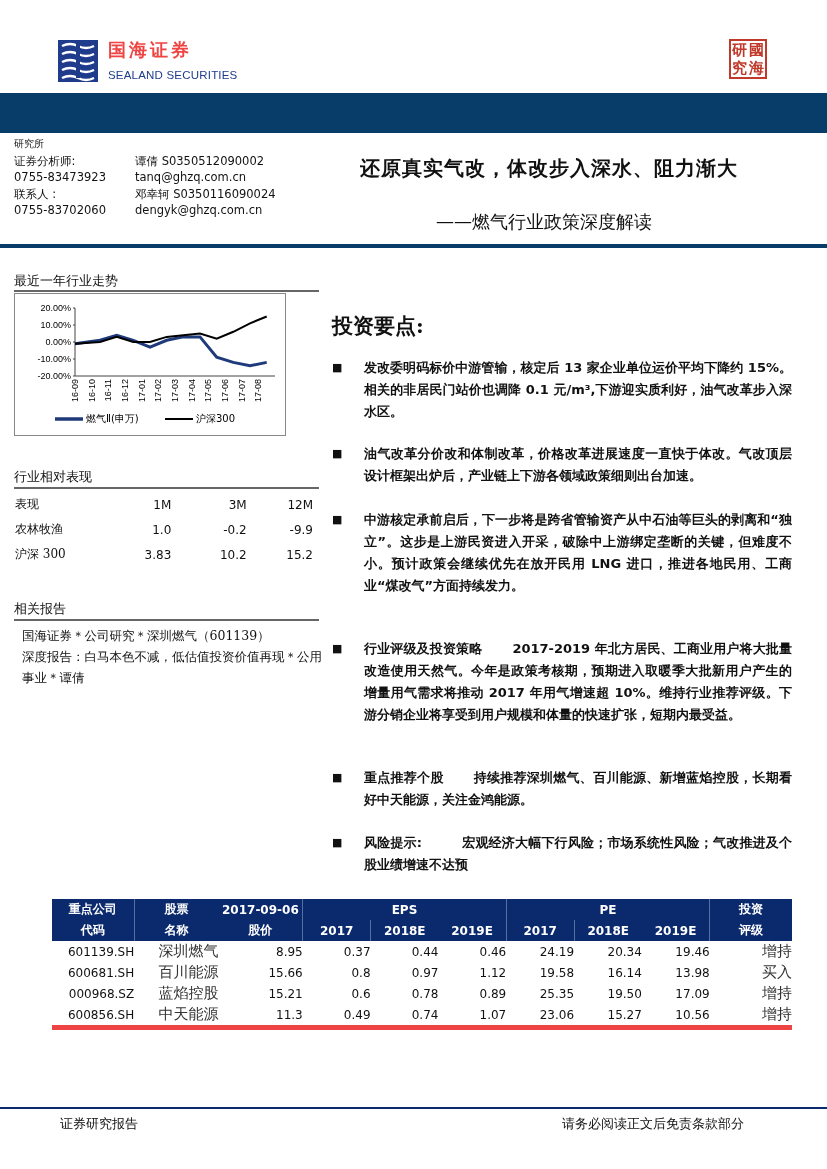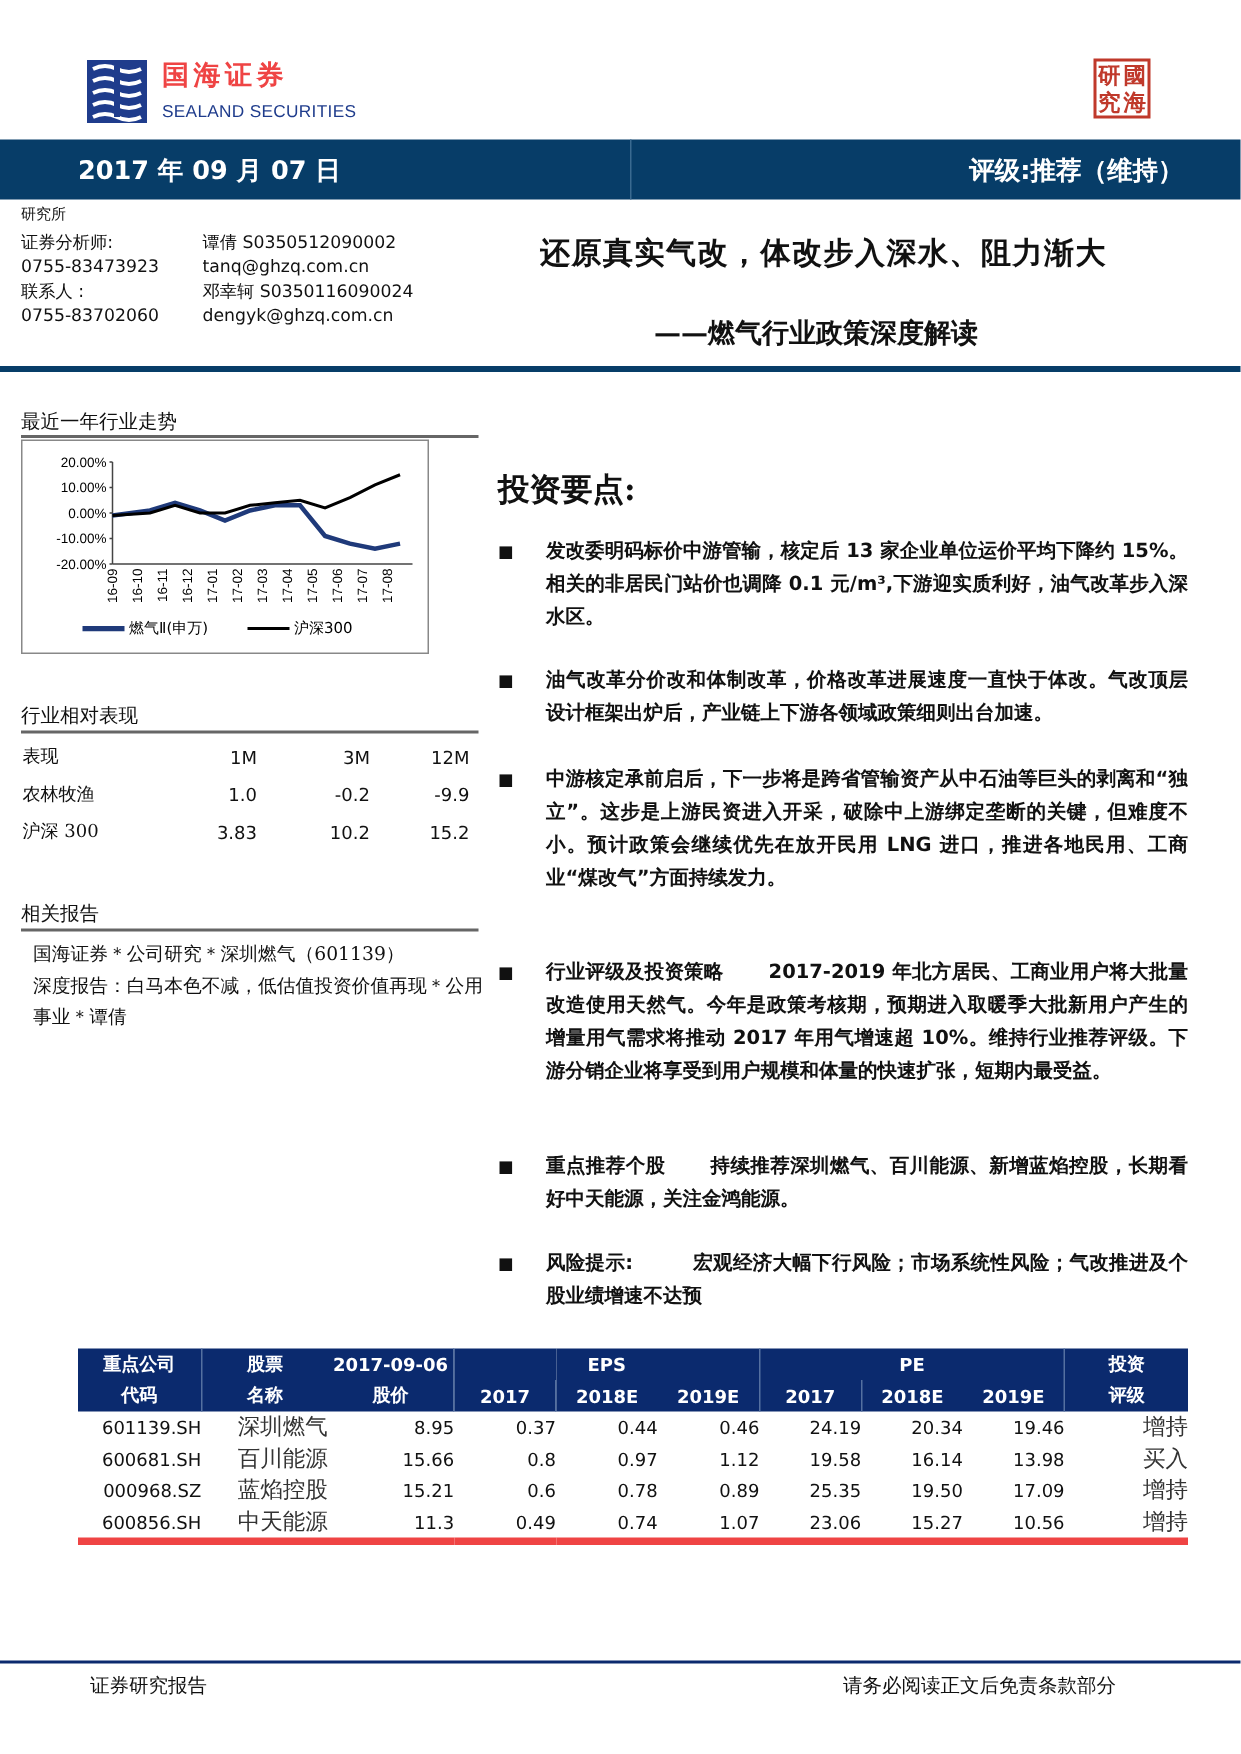--- a/index.html
+++ b/index.html
@@ -23,21 +23,21 @@
   .band .c2 { justify-content:center; border-right:1px solid #3a6a90; }
   .band .c3 { justify-content:flex-end; padding-right:38px; }
 
   
   .analyst { left:14px; top:136px; width:320px; font-size:11.5px; line-height:16.5px; }
   .analyst .row { display:flex; }
   .analyst .row span:first-child { width:121px; }
   .analyst .small { font-size:10px; }
 
   .title { left:360px; top:155px; font-size:20px; font-weight:bold; letter-spacing:1px; font-family:"DejaVu Serif", serif; }
-  .subtitle { left:436px; top:210px; font-size:18px; font-weight:bold; font-family:"DejaVu Serif", serif; }
+  .subtitle { left:436px; top:210px; font-size:18px; font-weight:normal; font-family:"DejaVu Serif", serif; }
 
   .rule-thick { left:0; top:244px; width:827px; height:4px; background:#073d68; }
 
   
   .sec-label { font-size:13px; font-family:"DejaVu Serif", serif; }
   .sec-rule { height:2px; background:#666; }
 
   .chart-box { left:14px; top:293px; width:272px; height:143px; border:1px solid #888; box-sizing:border-box; }
 
   .perf { left:14px; top:492px; width:300px; font-size:12px; }
@@ -88,22 +88,20 @@
 </div>
 
 <div class="abs stamp">
   <span>研</span>
   <span>國</span>
   <span>究</span>
   <span>海</span>
 </div>
 
 <div class="abs band">
-  <div class="c1">2017 年 09 月 07 日</div>
-  <div class="c3">评级:推荐（维持）</div>
 </div>
 
 <div class="abs analyst">
   <div class="small">研究所</div>
   <div class="row">
     <span>证券分析师:</span>
     <span>谭倩   S0350512090002</span>
   </div>
   <div class="row">
     <span>0755-83473923</span>

